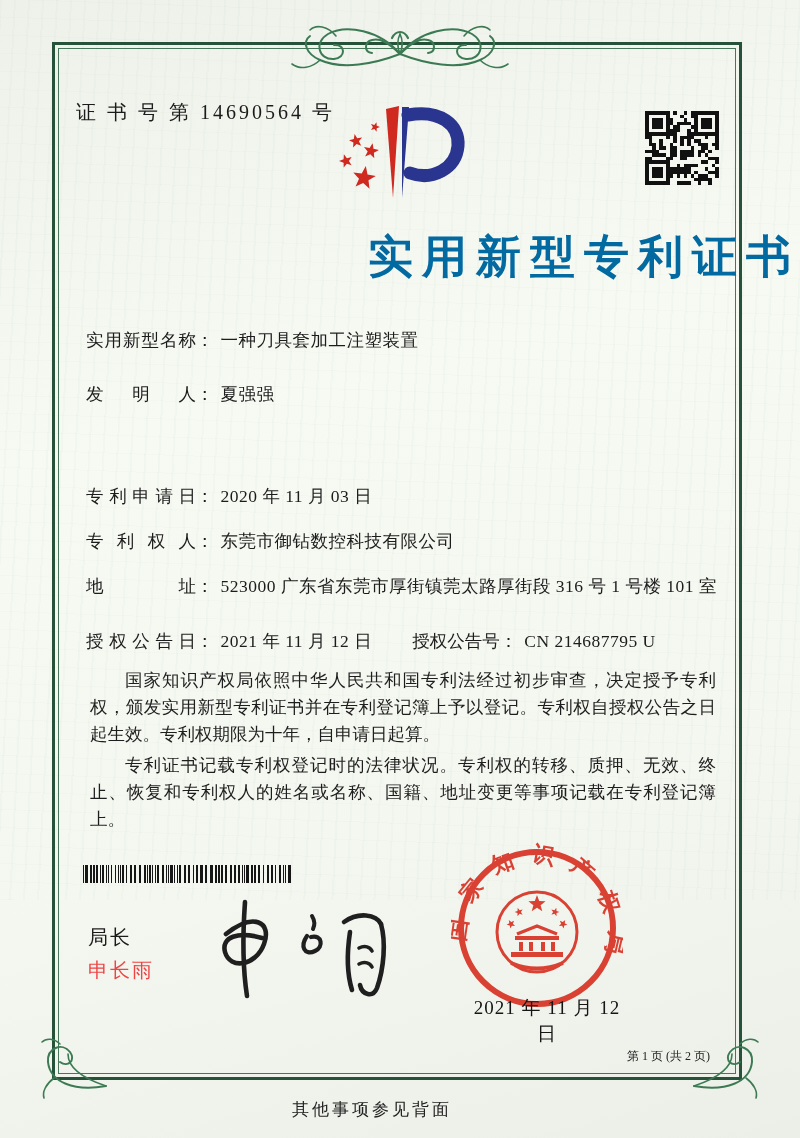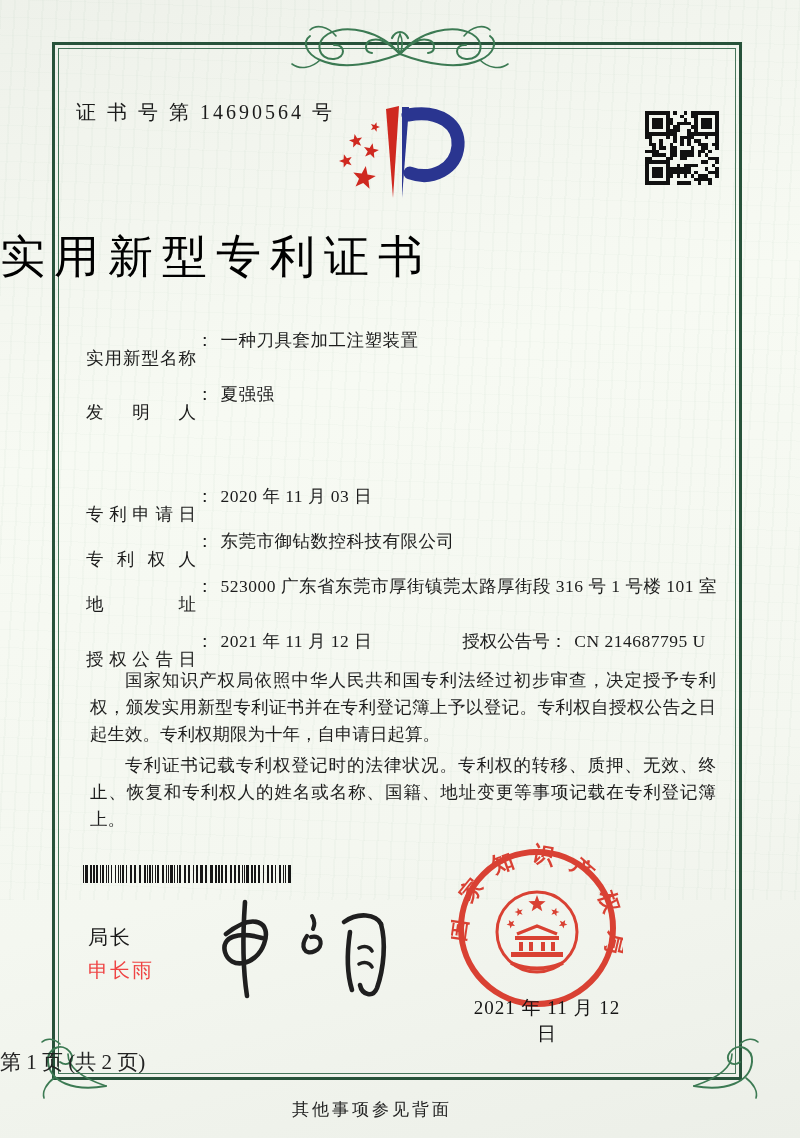--- a/index.html
+++ b/index.html
@@ -19,36 +19,36 @@
     pointer-events:none;
   }
   .frame-outer{
     position:absolute;left:52px;top:42px;width:690px;height:1038px;
     border:3px solid #27523a;box-sizing:border-box;
   }
   .frame-inner{
     position:absolute;inset:3px;border:1px solid #47765b;
   }
   .cert-no{position:absolute;left:76px;top:99px;font-size:20px;letter-spacing:3px;color:#1b1b1b;}
-  .title{position:absolute;left:0;top:227px;width:800px;text-align:left;
-    font-size:45px;font-weight:normal;letter-spacing:9px;color:#000000;}
+  .title{position:absolute;left:0;top:227px;width:800px;text-align:right;
+    font-size:45px;font-weight:bold;letter-spacing:9px;color:#0369a1;}
   .row{position:absolute;left:86px;font-size:17.5px;color:#1c1c1c;white-space:nowrap;}
-  .row .lbl{display:inline-block;width:110px;text-align:justify;text-align-last:justify;vertical-align:top;margin-top:18px;}
+  .row .lbl{display:inline-block;width:110px;text-align:justify;text-align-last:justify;vertical-align:top;}
   .row .colon{margin-right:7px;vertical-align:top;}
   .row .val{letter-spacing:.5px;}
   .row-address{white-space:normal;}
   .row-address .val{display:inline-block;width:522px;line-height:25px;}
-  .grant-no{margin-left:90px;}
+  .grant-no{margin-left:40px;}
   .paras{position:absolute;left:86px;top:663px;width:634px;}
   .paras p{margin:4px;text-indent:2em;font-size:17.5px;line-height:27px;color:#1e1e1e;text-align:justify;}
   .signer-title{position:absolute;left:88px;top:924px;font-size:20px;color:#1b1b1b;letter-spacing:2px;}
   .signer-name{position:absolute;left:88px;top:957px;font-size:20px;color:#ef4444;letter-spacing:2px;}
   .seal-date{position:absolute;left:462px;top:995px;width:170px;text-align:center;
     font-size:19px;color:#151515;z-index:5;letter-spacing:1px;}
-  .page-info{position:absolute;left:0;top:1048px;width:710px;text-align:left;font-size:21px;color:#222;}
+  .page-info{position:absolute;left:0;top:1048px;width:710px;text-align:right;font-size:12px;color:#222;}
   .back-note{position:absolute;left:292px;top:1098px;font-size:17px;color:#222;letter-spacing:3px;}
   svg{display:block;}
   .abs{position:absolute;}
 </style>
 </head>
 <body>
 
 <div id="page">
 
   <div class="frame-outer">

